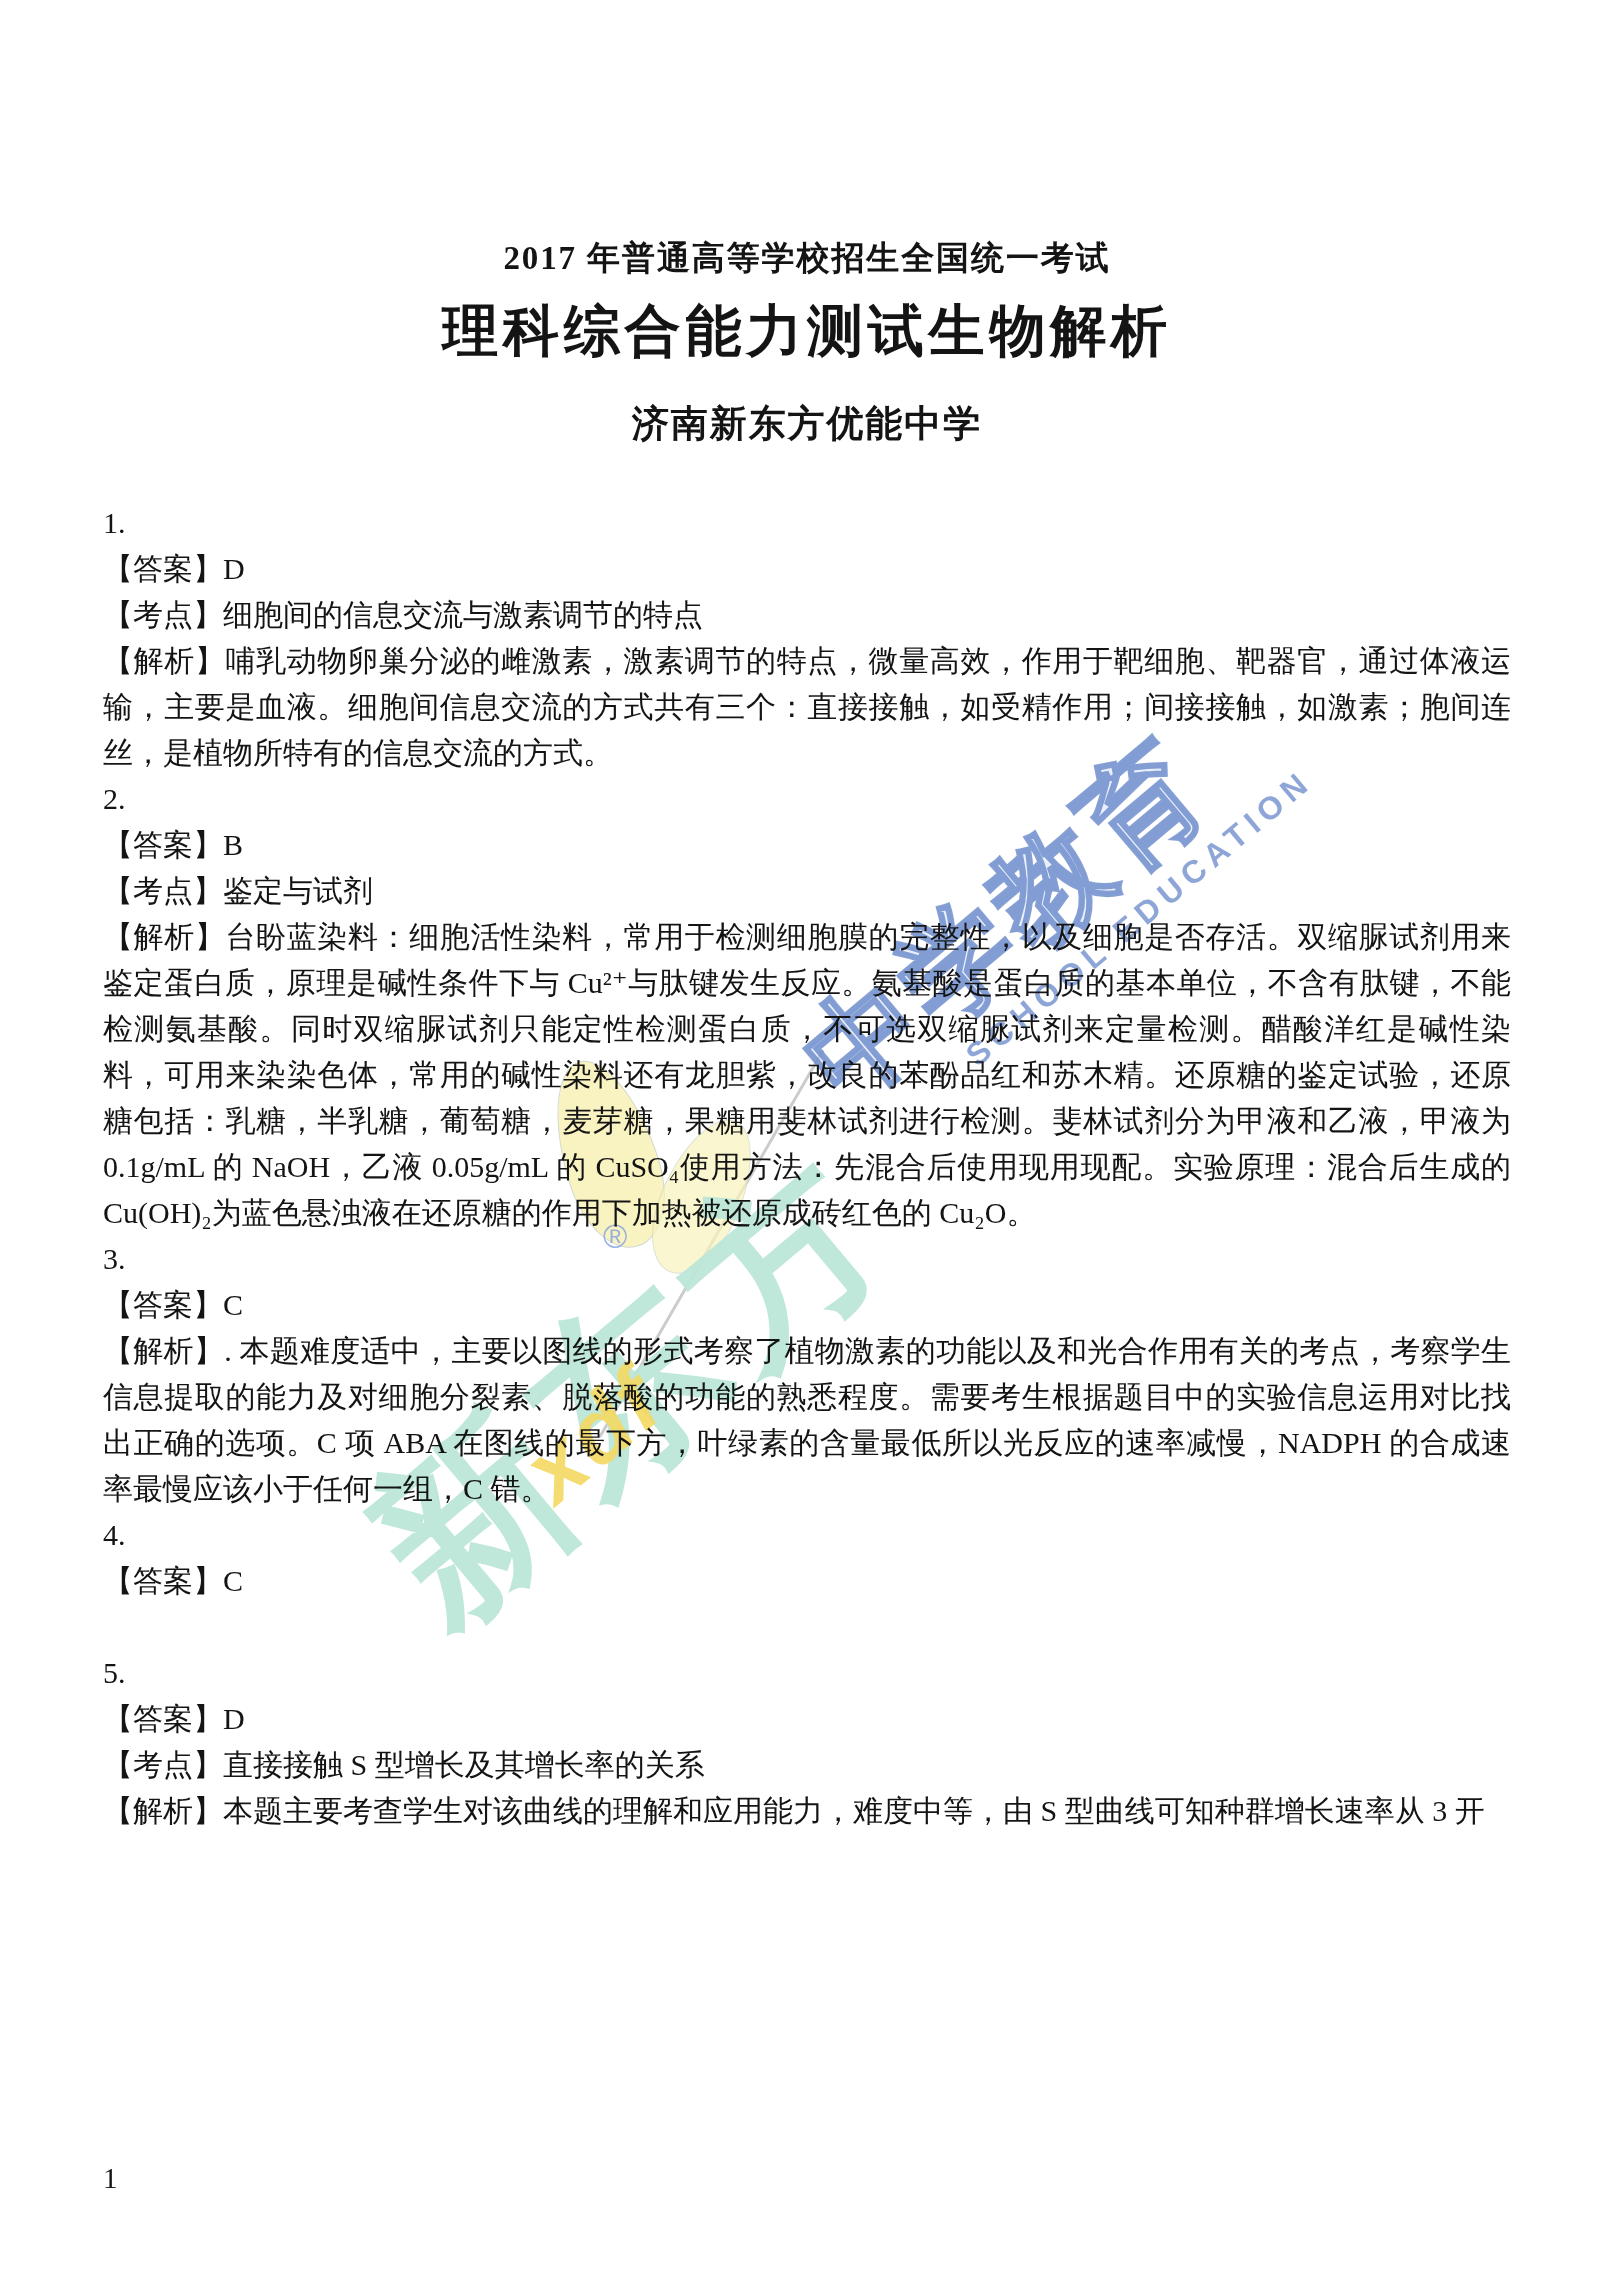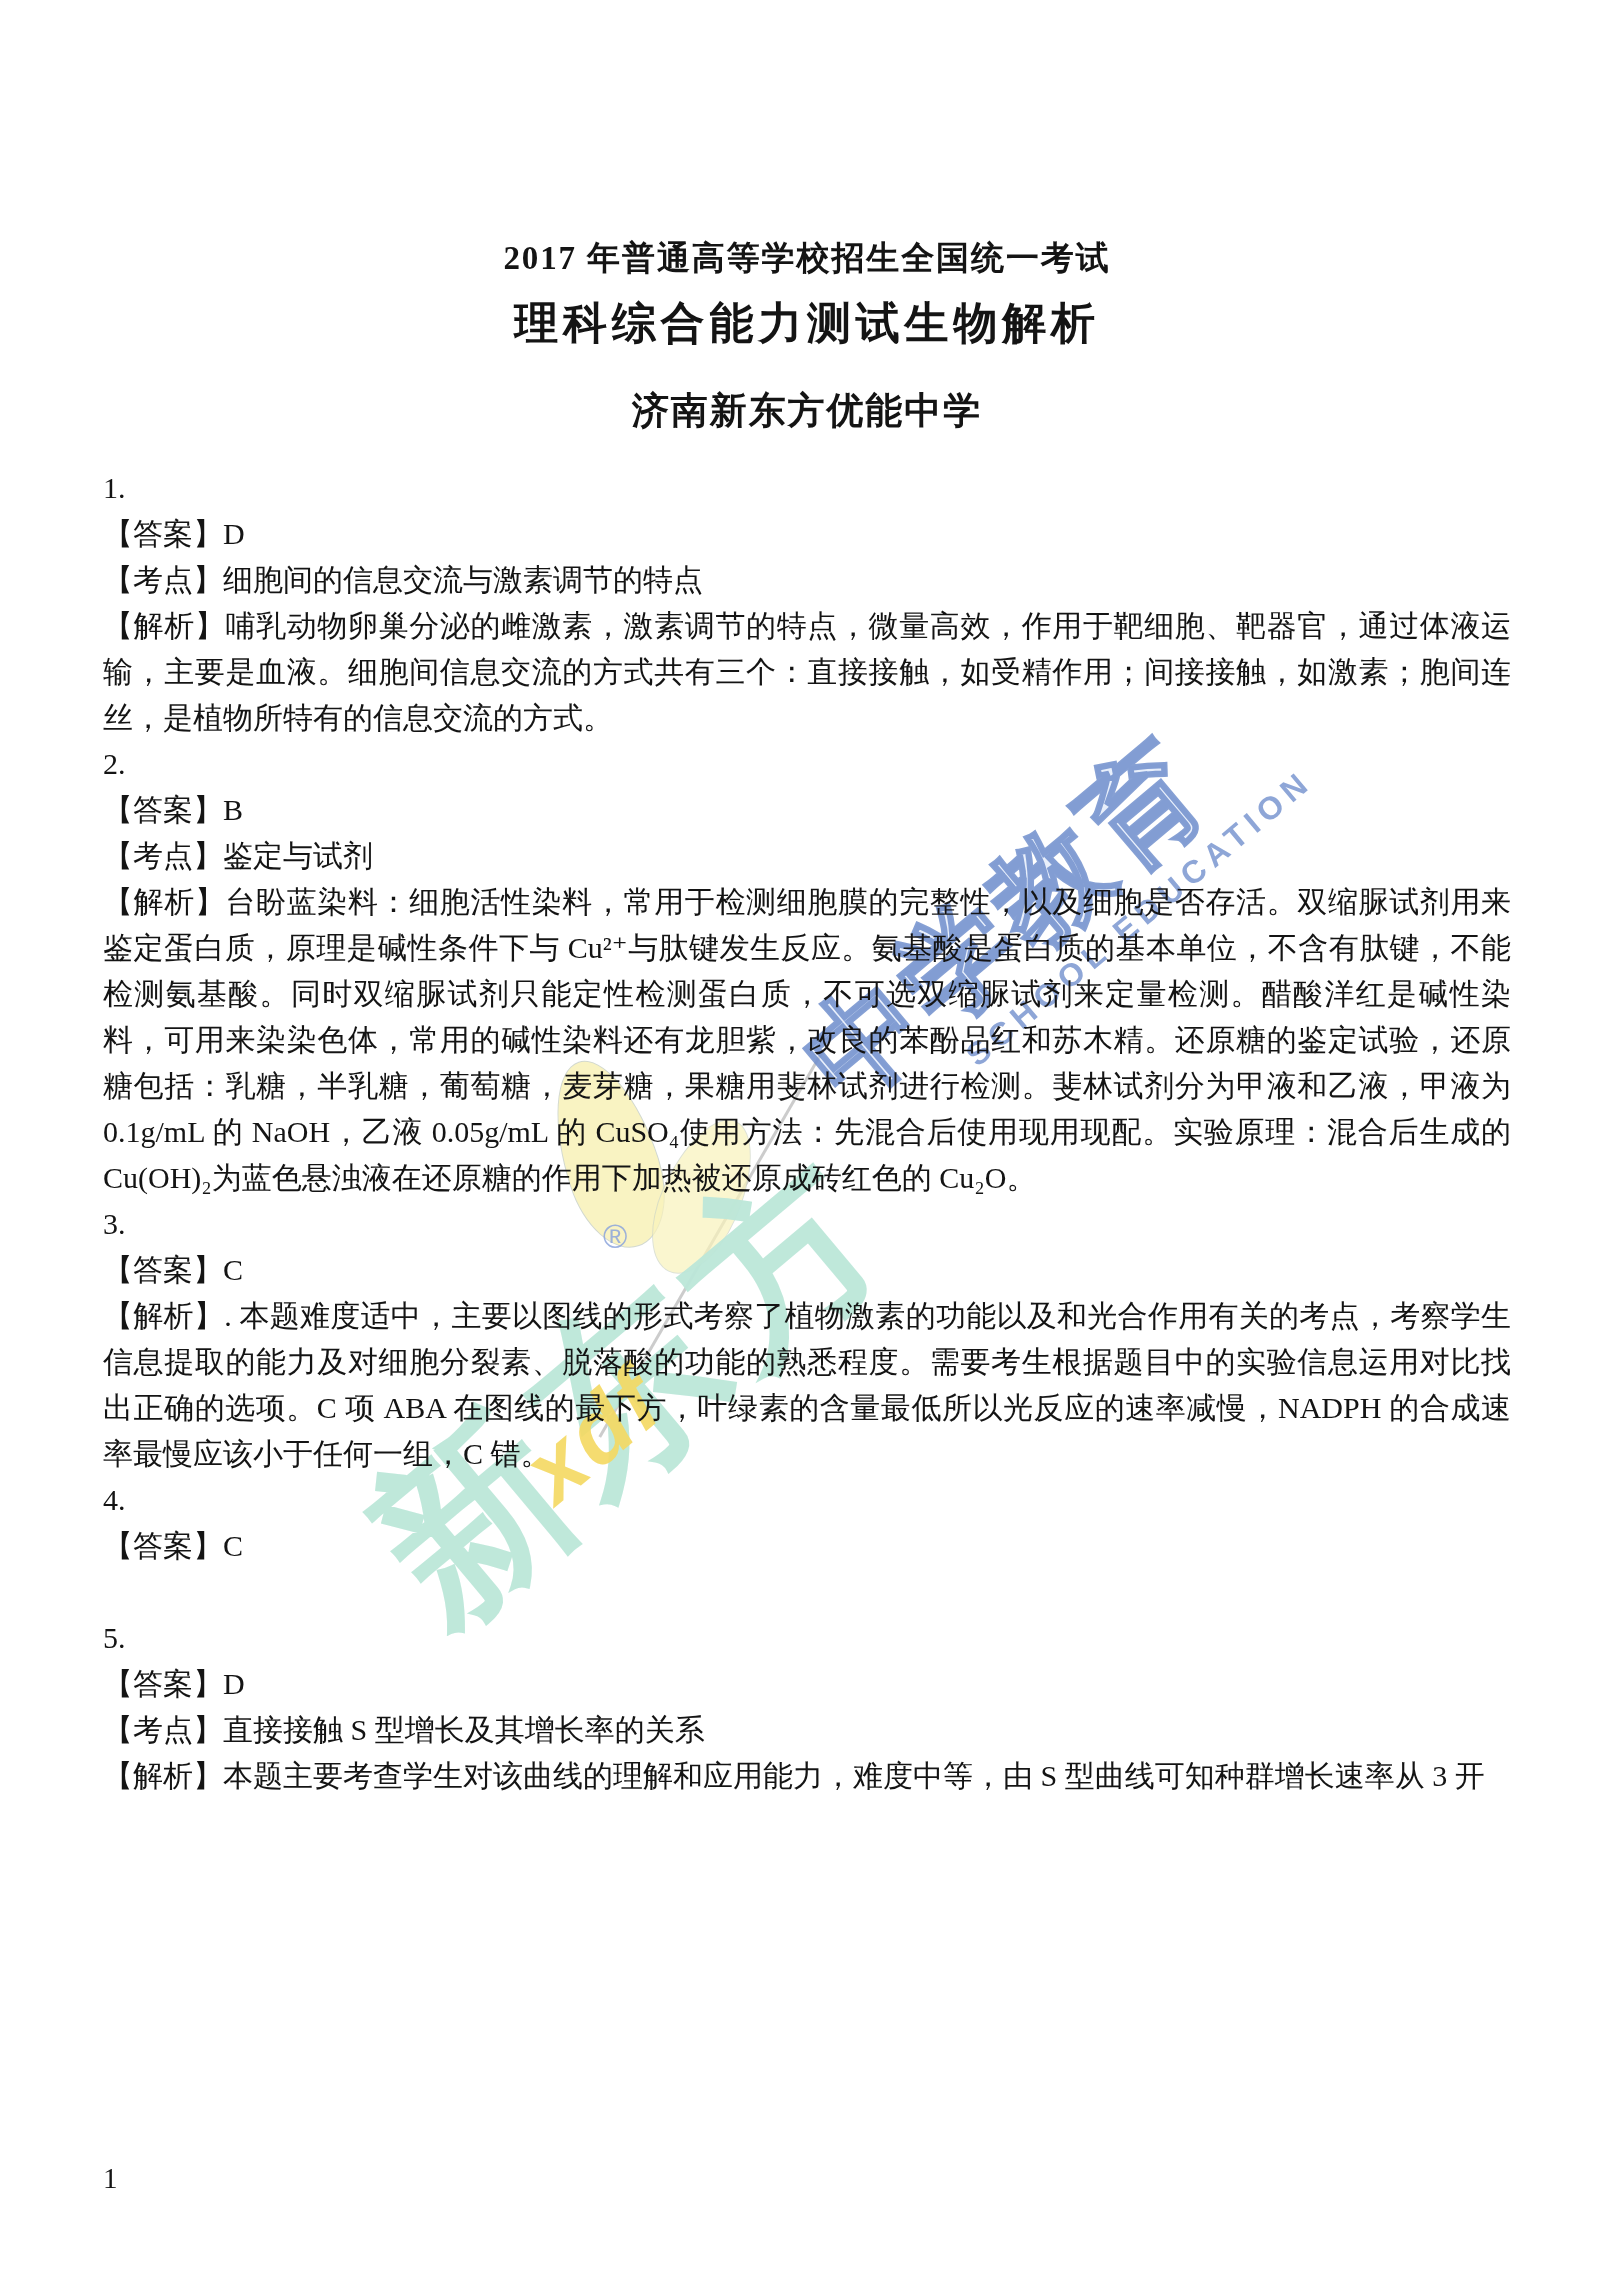--- a/index.html
+++ b/index.html
@@ -74,28 +74,28 @@
   .page-content {
     position:relative; z-index:1;
     padding:240px 104px 0 103px;
   }
   .title1 {
     font-size:33px; font-weight:bold; text-align:center;
     letter-spacing:1.9px; line-height:1.15;
     margin:0 0 21px 0;
   }
   .title2 {
-    font-size:44px; font-weight:bold; text-align:center;
+    font-size:56px; font-weight:bold; text-align:center;
     letter-spacing:4.8px; line-height:1.15;
     margin:0 0 40px 0;
   }
   .subtitle {
     font-size:37px; font-weight:bold; text-align:center;
     letter-spacing:1.9px; line-height:1.15;
-    margin:0 0 33px 0;
+    margin:0 0 54px 0;
   }
   .body-text { font-size:30px; line-height:46px; }
   .section p, .section .q-num { margin:0; text-align:justify; }
   .section .q-num { text-align:left; }
   .gap-before { margin-top:46px; }
   .page-num {
     position:absolute; left:103px; top:2162px;
     font-size:29px; z-index:1;
   }
 </style>

